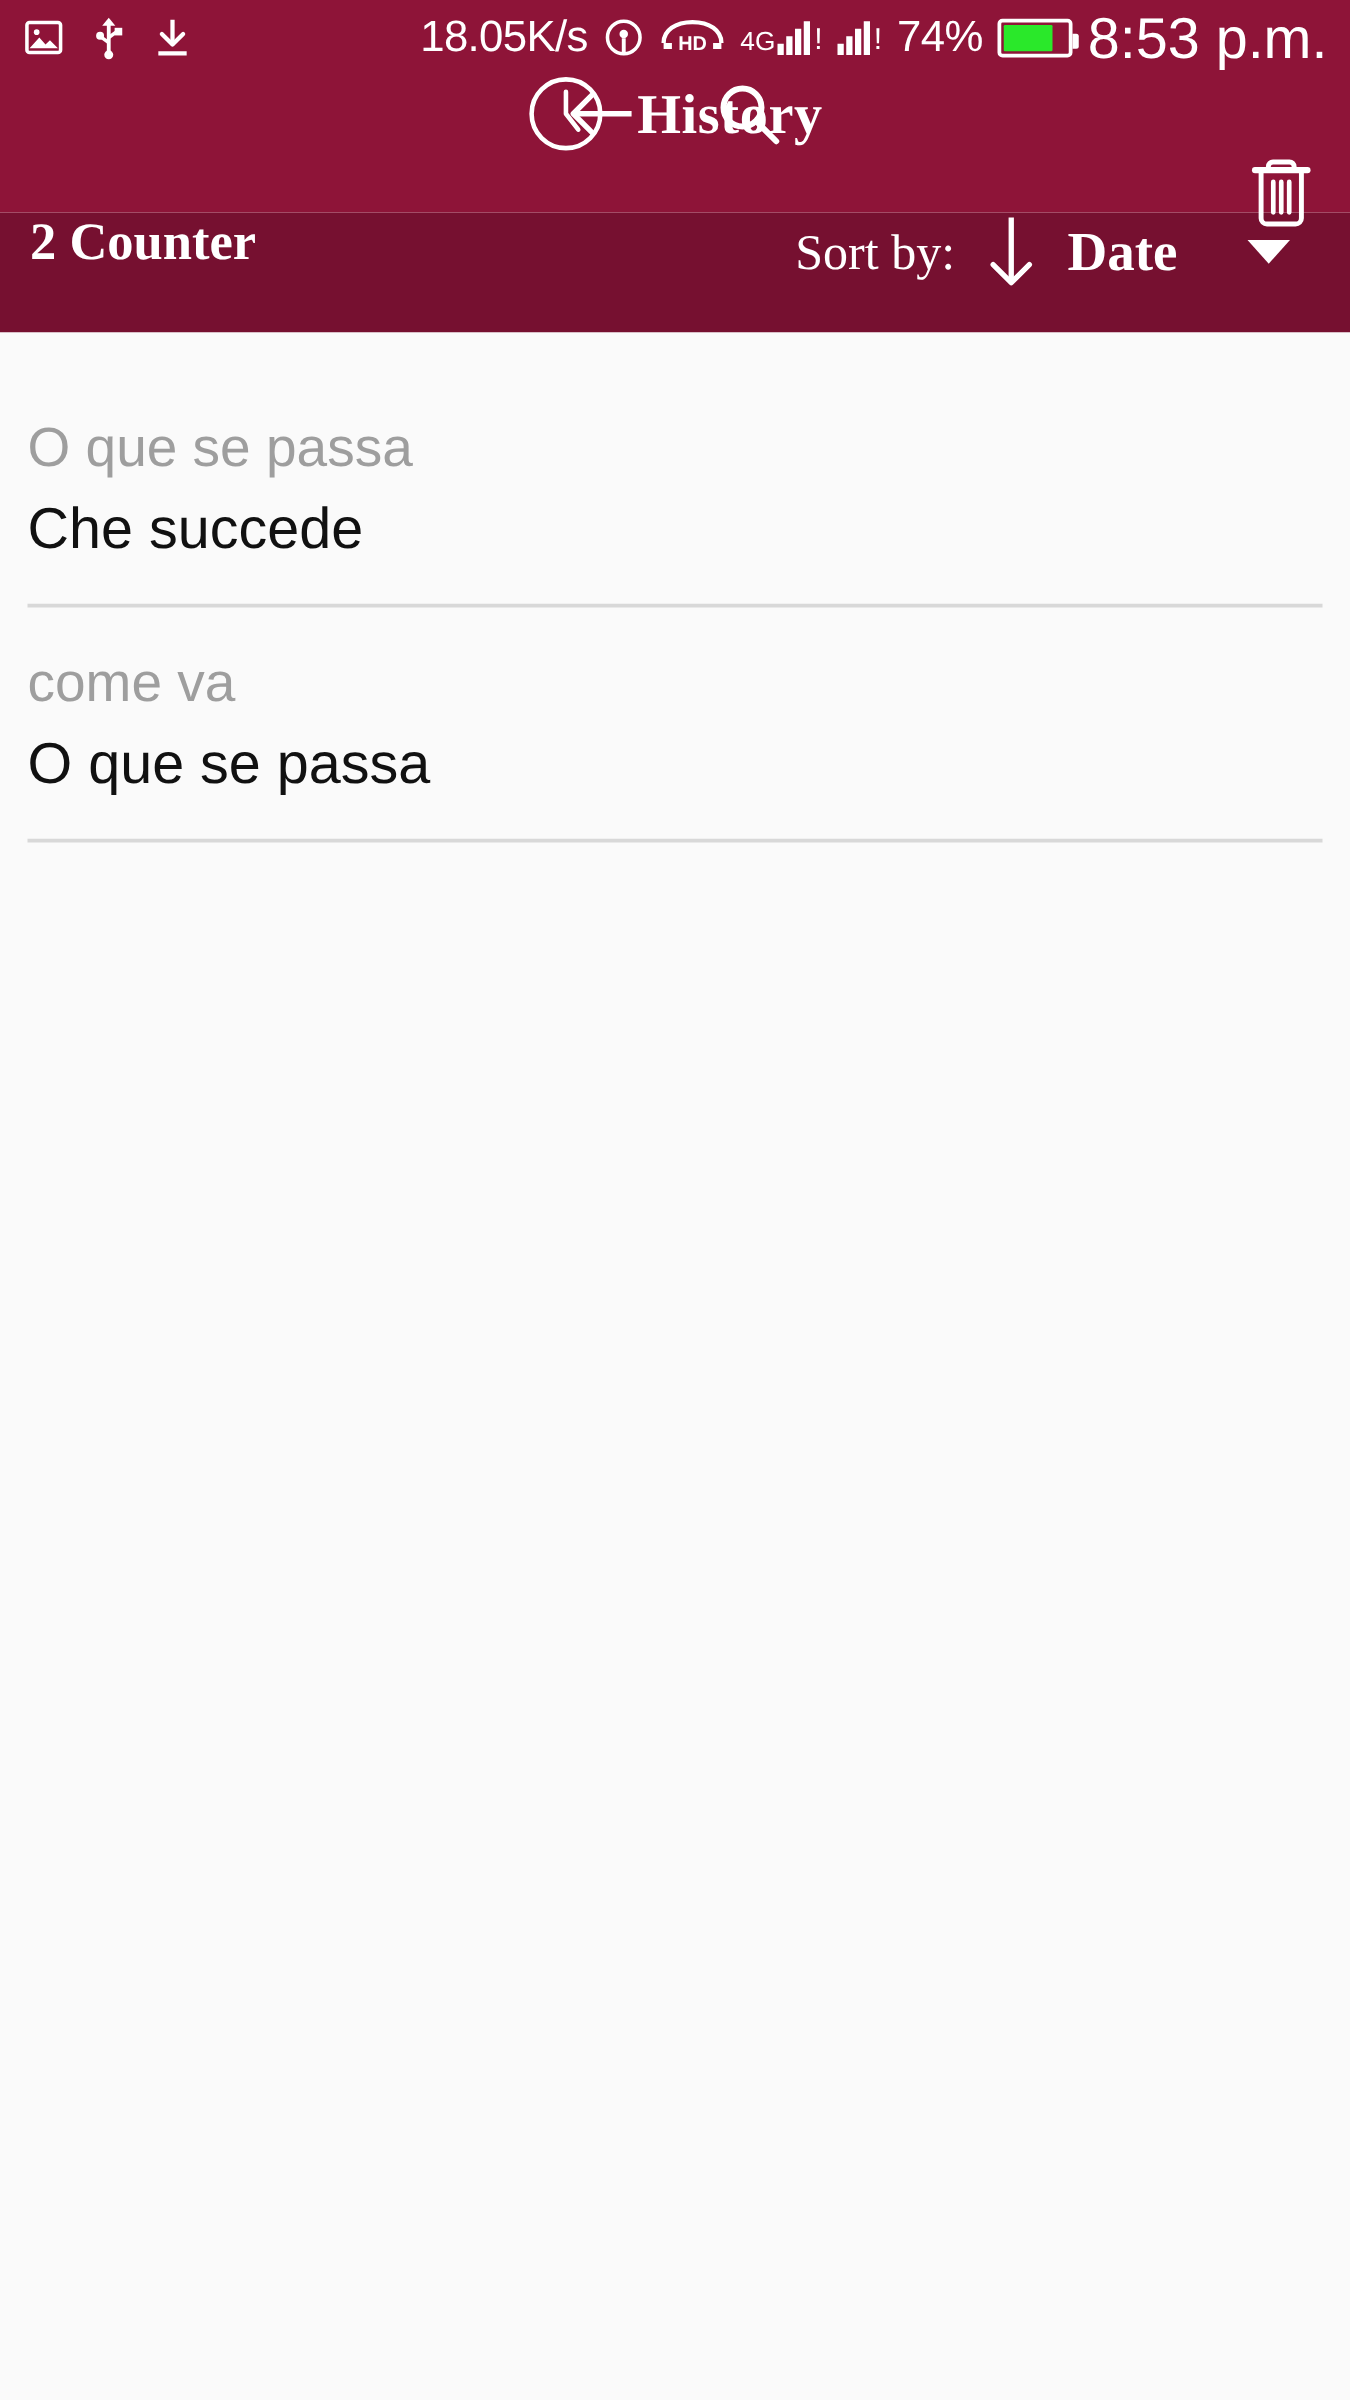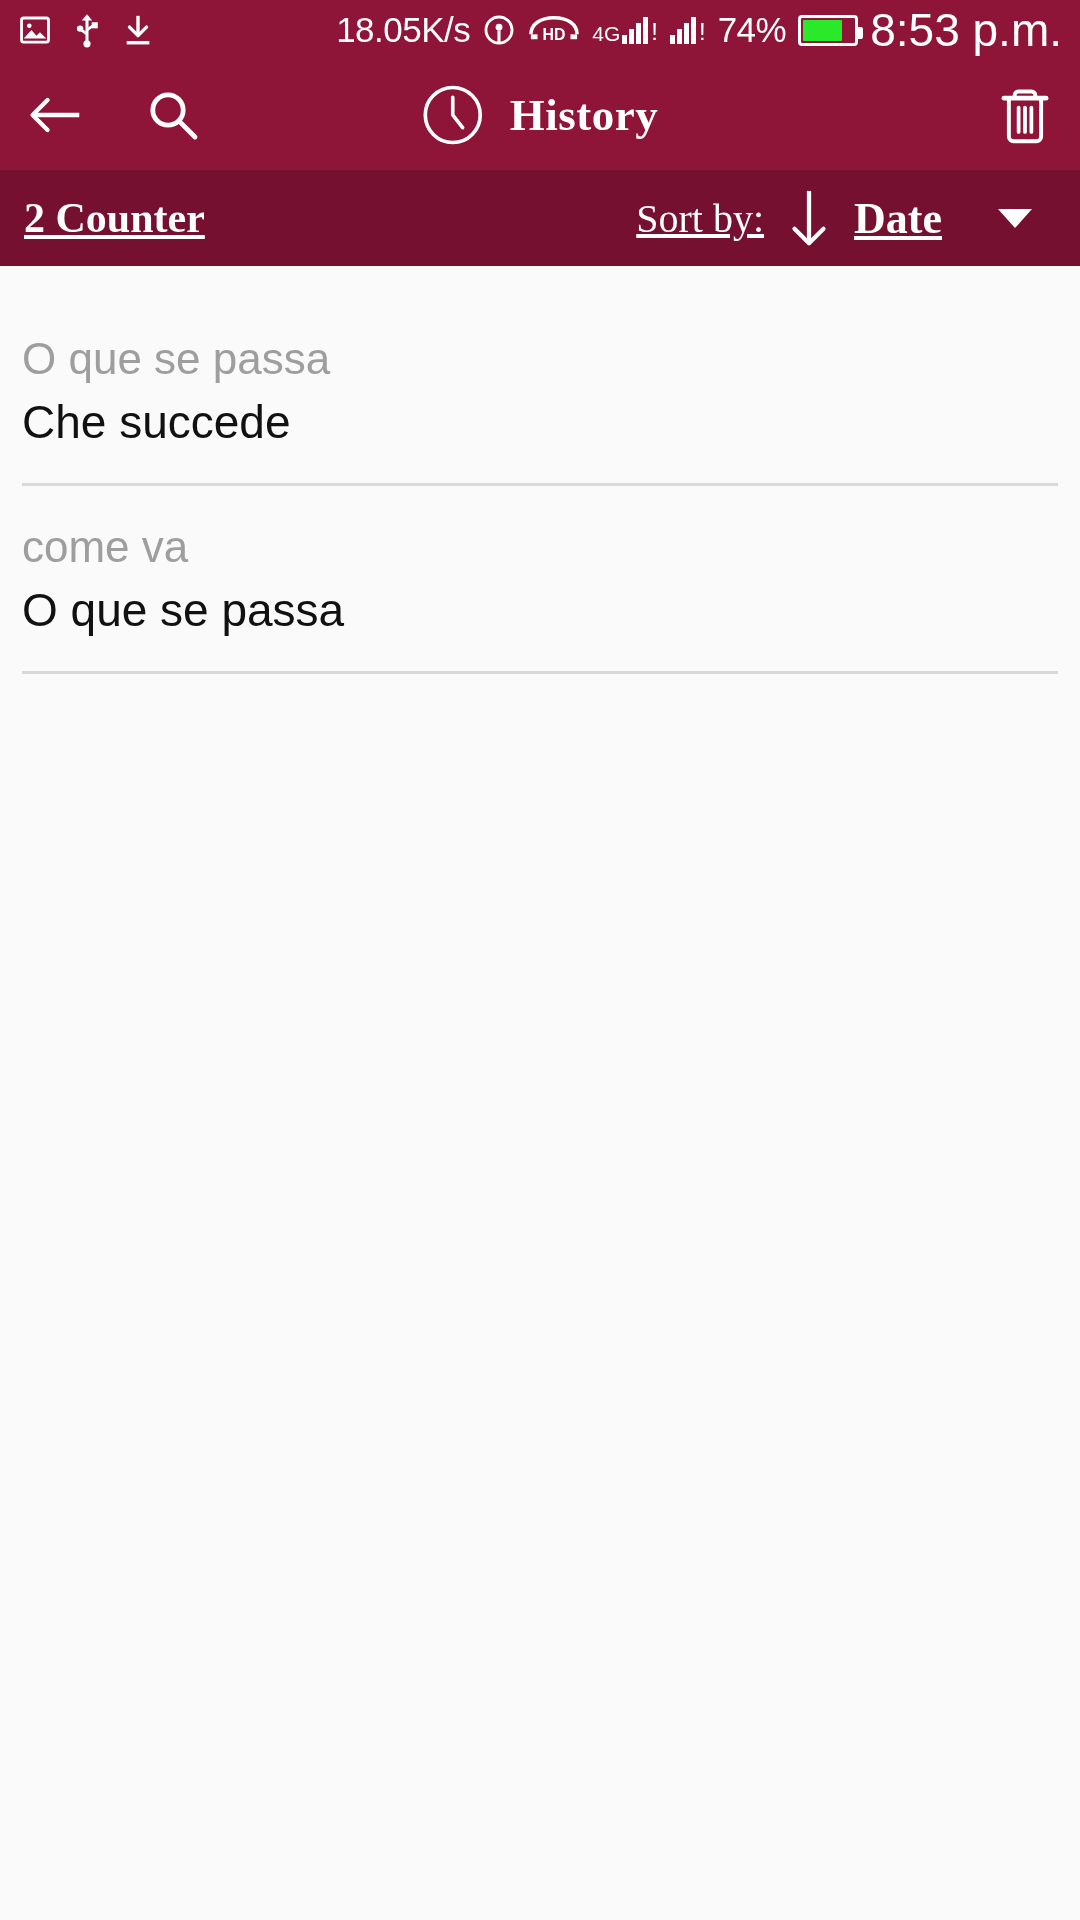--- a/index.html
+++ b/index.html
@@ -44,43 +44,43 @@
   .gtag{ font-size:21px; line-height:1; }
   .exc{ font-size:24px; line-height:1; margin-left:1px; }
 
   
   .appbar{
     height:110px; width:100%;
     background:#8E1438;
     display:flex; align-items:center;
     padding:0 24px;
     position:relative;
+    flex-direction:column;
   }
   .appbar-left{ display:flex; align-items:center; gap:56px; }
   .ab-btn{ display:flex; align-items:center; justify-content:center;
            width:62px; height:62px; cursor:pointer; }
   .title-group{
     position:absolute; left:50%; transform:translateX(-50%);
     display:flex; align-items:center; gap:26px;
   }
   .app-title{
     color:#ffffff; font-size:45px; font-weight:bold;
     font-family:"Liberation Serif", serif;
     letter-spacing:0.5px; white-space:nowrap;
   }
   .ab-right{ margin-left:auto; display:flex; align-items:center; }
 
   
   .sortbar{
     height:96px; width:100%;
     background:#761030;
-    display:flex; align-items:center;
+    display:flex; align-items:flex-start;
     padding:0 24px;
     color:#ffffff;
-    text-decoration:underline;
   }
   .counter{
     font-family:"Liberation Serif", serif;
     font-weight:bold; font-size:42px; white-space:nowrap;
   }
   .sort-group{
     margin-left:auto; display:flex; align-items:center; gap:14px;
     padding-right:24px;
   }
   .sort-label{

